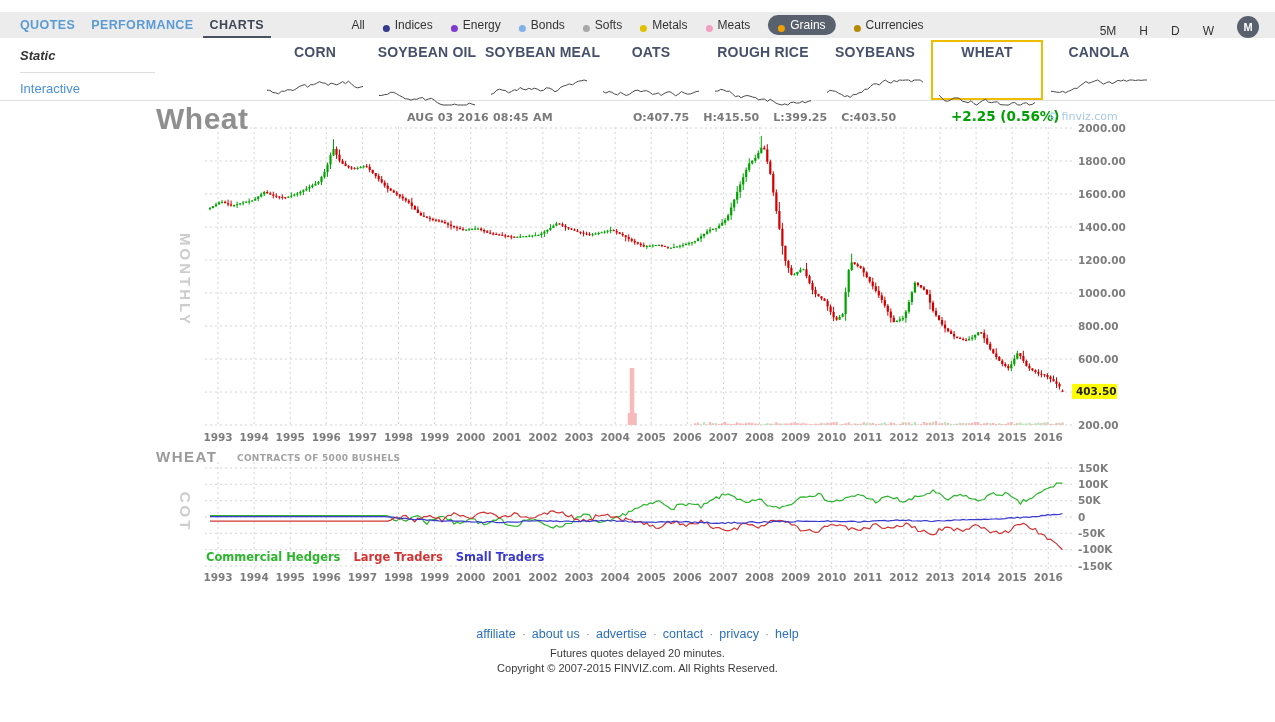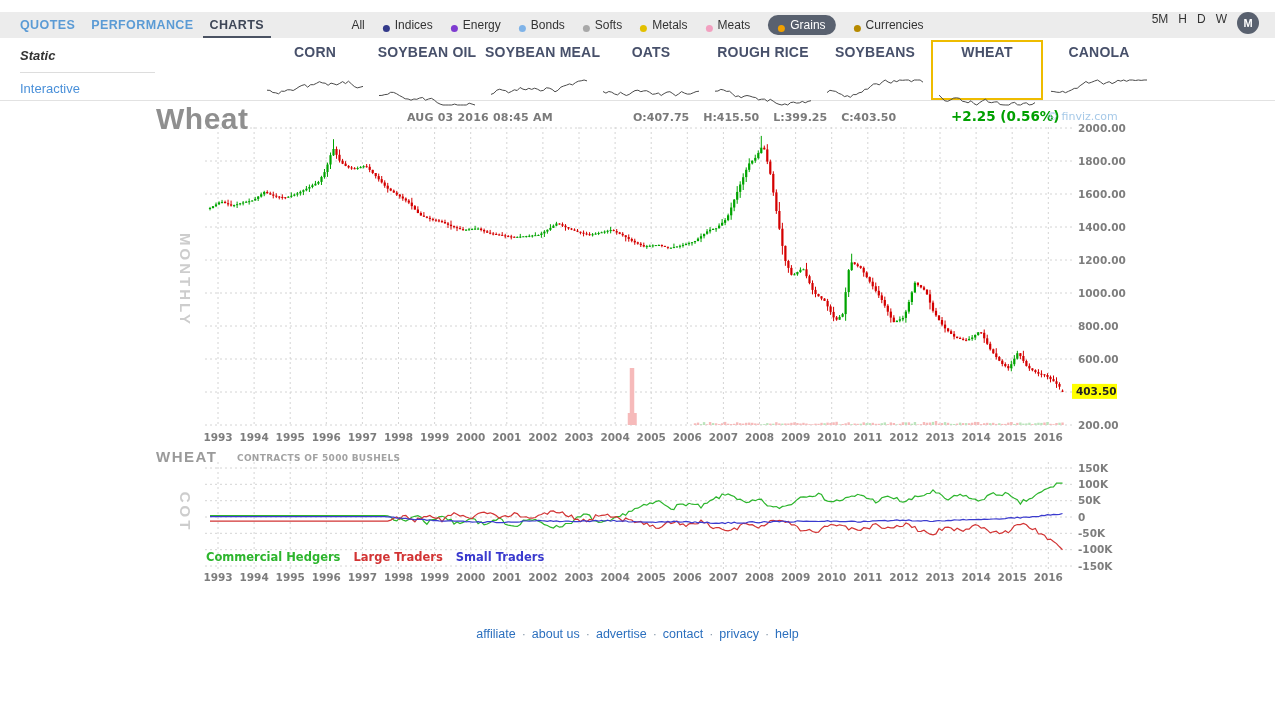--- a/index.html
+++ b/index.html
@@ -8,21 +8,21 @@
   
   .topbar{position:absolute;top:12px;left:0;right:0;height:26px;background:#ececec;border-bottom:1px solid #d9d9d9;}
   .nav-tabs{position:absolute;left:20px;top:0;height:26px;display:flex;gap:16px;align-items:center;}
   .tab{font-size:12.5px;font-weight:bold;color:#5b9bd5;letter-spacing:.4px;position:relative;cursor:pointer;}
   .tab.active{color:#3f4757;}
   .tab.active::after{content:"";position:absolute;left:-7px;right:-7px;bottom:-8px;height:4px;background:#4a5262;}
   .filters{position:absolute;left:50%;transform:translateX(-50%);top:0;height:26px;display:flex;align-items:center;gap:18px;}
   .filter{display:flex;align-items:flex-end;font-size:12px;color:#333;gap:5px;cursor:pointer;white-space:nowrap;}
   .filter .dot{width:7px;height:7px;border-radius:50%;display:inline-block;}
   .filter.selected{background:#59616f;color:#fff;border-radius:11px;padding:3px 10px;}
-  .timeframes{position:absolute;right:16px;top:0;height:26px;display:flex;align-items:flex-start;gap:10px;font-size:12px;color:#333;}
+  .timeframes{position:absolute;right:16px;top:0;height:26px;display:flex;align-items:flex-end;gap:23px;font-size:12px;color:#333;}
   .tf{cursor:pointer;}
   .tf.selected{width:22px;height:22px;border-radius:50%;background:#59616f;color:#fff;font-weight:bold;font-size:11px;
                display:flex;align-items:center;justify-content:center;}
   
   .subbar{position:absolute;top:38px;left:0;right:0;height:62px;background:#fff;border-bottom:1px solid #e2e2e2;}
   .sidebar{position:absolute;left:20px;top:6px;width:135px;font-size:13px;}
   .sidebar .static{font-weight:bold;color:#333;padding:4px 0 9px;border-bottom:1px solid #ddd;cursor:pointer;font-style:italic;}
   .sidebar .interactive{color:#4a90d9;padding:8px 0;cursor:pointer;}
   .thumbs{position:absolute;left:259px;top:2px;display:flex;}
   .thumb{width:108px;height:54px;border:2px solid transparent;text-align:center;padding-top:2px;cursor:pointer;box-sizing:content-box;}
@@ -997,15 +997,17 @@
     <div class="cot-subtitle">CONTRACTS OF 5000 BUSHELS</div>
     <div class="cot-legend" id="cot-legend">
         <span style="color: rgb(45, 181, 45);">Commercial Hedgers</span>
         <span style="color: rgb(210, 52, 52);">Large Traders</span>
         <span style="color: rgb(58, 58, 206);">Small Traders</span>
       </div>
   </div>
 
   <div class="footer">
     <div class="links" id="footer-links"><span class="lnk">affiliate</span><span class="sep">·</span><span class="lnk">about us</span><span class="sep">·</span><span class="lnk">advertise</span><span class="sep">·</span><span class="lnk">contact</span><span class="sep">·</span><span class="lnk">privacy</span><span class="sep">·</span><span class="lnk">help</span></div>
+    <div class="note">Futures quotes delayed 20 minutes.</div>
+    <div class="copy">Copyright © 2007-2015 FINVIZ.com. All Rights Reserved.</div>
   </div>
 
 </div>
 
 </body></html>

